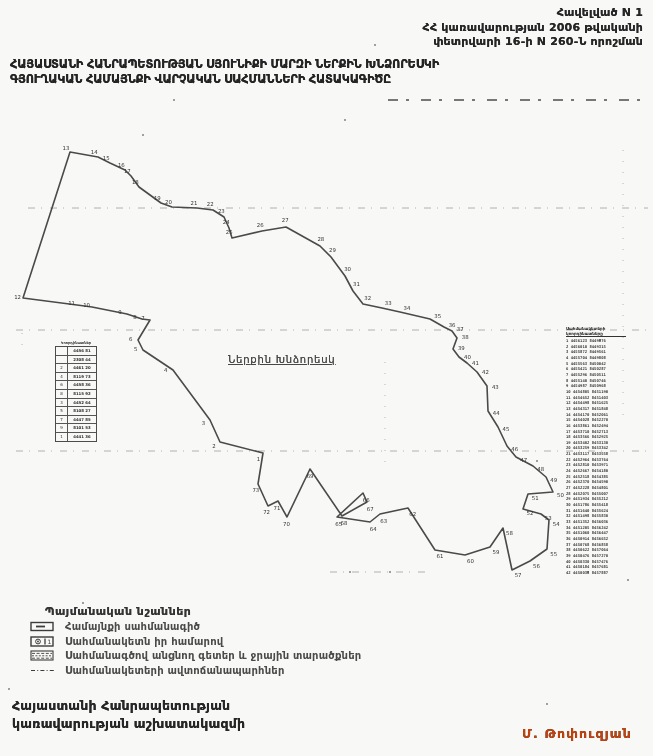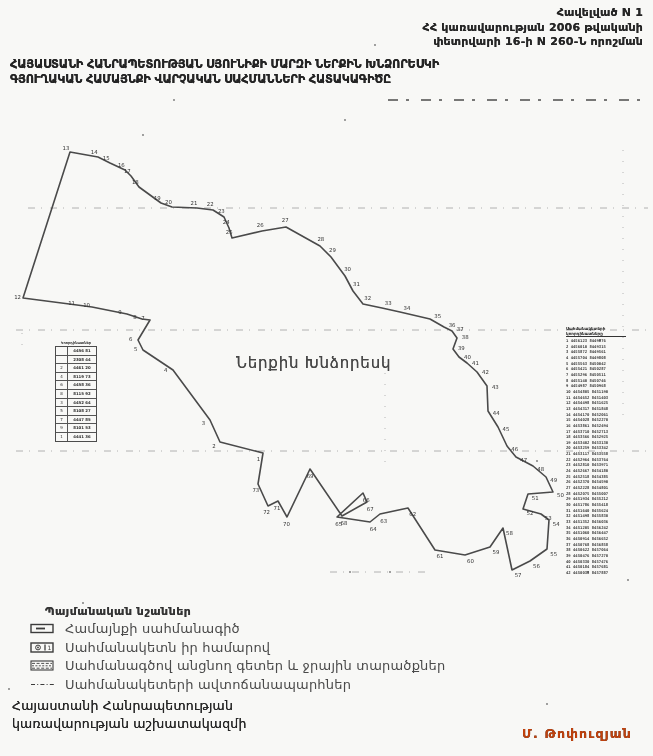--- a/index.html
+++ b/index.html
@@ -17,22 +17,22 @@
   
   .title{
     position:absolute;top:57px;left:10px;width:505px;text-align:left;
     font-size:11.4px;font-weight:bold;line-height:15px;color:#242424;
     text-shadow:0 0 .5px #242424;letter-spacing:-.2px;white-space:nowrap;
   }
   
   #map-svg{position:absolute;left:0;top:0;}
   
   .area-label{
-    position:absolute;left:236px;top:354px;font-size:15px;color:#474747;
-    letter-spacing:.8px;text-shadow:0 0 .4px #555;
+    position:absolute;left:228px;top:354px;font-size:10px;color:#474747;
+    letter-spacing:.8px;text-shadow:0 0 .4px #555;text-decoration:underline;
   }
   
   .ltab{position:absolute;left:55px;top:341px;width:42px;}
   .ltab .cap{font-size:3.6px;color:#333;text-align:center;filter:blur(.2px);font-weight:bold;}
   .ltab .box{border:1px solid #4c4c4c;margin-top:1px;}
   .ltab .row{display:flex;border-bottom:1px solid #555;height:7.6px;overflow:hidden;}
   .ltab .row:last-child{border-bottom:none;}
   .ltab .c1{width:11px;border-right:1px solid #555;font-size:4px;color:#2d2d2d;
             text-align:center;filter:blur(.25px);line-height:7.6px;}
   .ltab .c2{flex:1;font-size:3.9px;color:#2d2d2d;text-align:center;filter:blur(.3px);
@@ -42,25 +42,25 @@
   .rtab .rhead{font-size:4.1px;font-weight:bold;color:#222;line-height:5px;
                filter:blur(.2px);border-bottom:1px solid #333;margin-bottom:1px;}
   .rtab .rrow{font-family:"DejaVu Sans Mono",monospace;font-size:3.9px;line-height:5.65px;
               color:#3a3a3a;white-space:nowrap;filter:blur(.28px);font-weight:bold;}
   
   .legend{position:absolute;left:30px;top:605px;width:280px;}
   .legend .ltitle{font-size:11px;font-weight:bold;color:#333;letter-spacing:.5px;
                   text-shadow:0 0 .6px #444;filter:blur(.2px);margin-left:15px;}
   .legend .item{display:flex;align-items:center;margin-top:3.4px;}
   .legend .ic{width:26px;flex:0 0 26px;margin-right:9px;display:flex;align-items:center;}
-  .legend .lbl{font-size:13px;color:#4a4a4a;filter:blur(.28px);white-space:nowrap;
-               font-weight:normal;letter-spacing:.2px;}
+  .legend .lbl{font-size:10px;color:#4a4a4a;filter:blur(.28px);white-space:nowrap;
+               font-weight:bold;letter-spacing:.2px;}
   
   .foot{
-    position:absolute;left:12px;top:697px;font-size:12.5px;font-weight:normal;
+    position:absolute;left:12px;top:697px;font-size:12.5px;font-weight:bold;
     line-height:17.5px;color:#262626;text-shadow:0 0 .5px #262626;letter-spacing:.2px;
   }
   .sig{
     position:absolute;left:522px;top:726px;font-size:12.5px;font-weight:bold;
     color:#c2410c;text-shadow:0 0 .5px #262626;letter-spacing:1.2px;white-space:nowrap;
   }
 </style>
 </head>
 <body>
 

